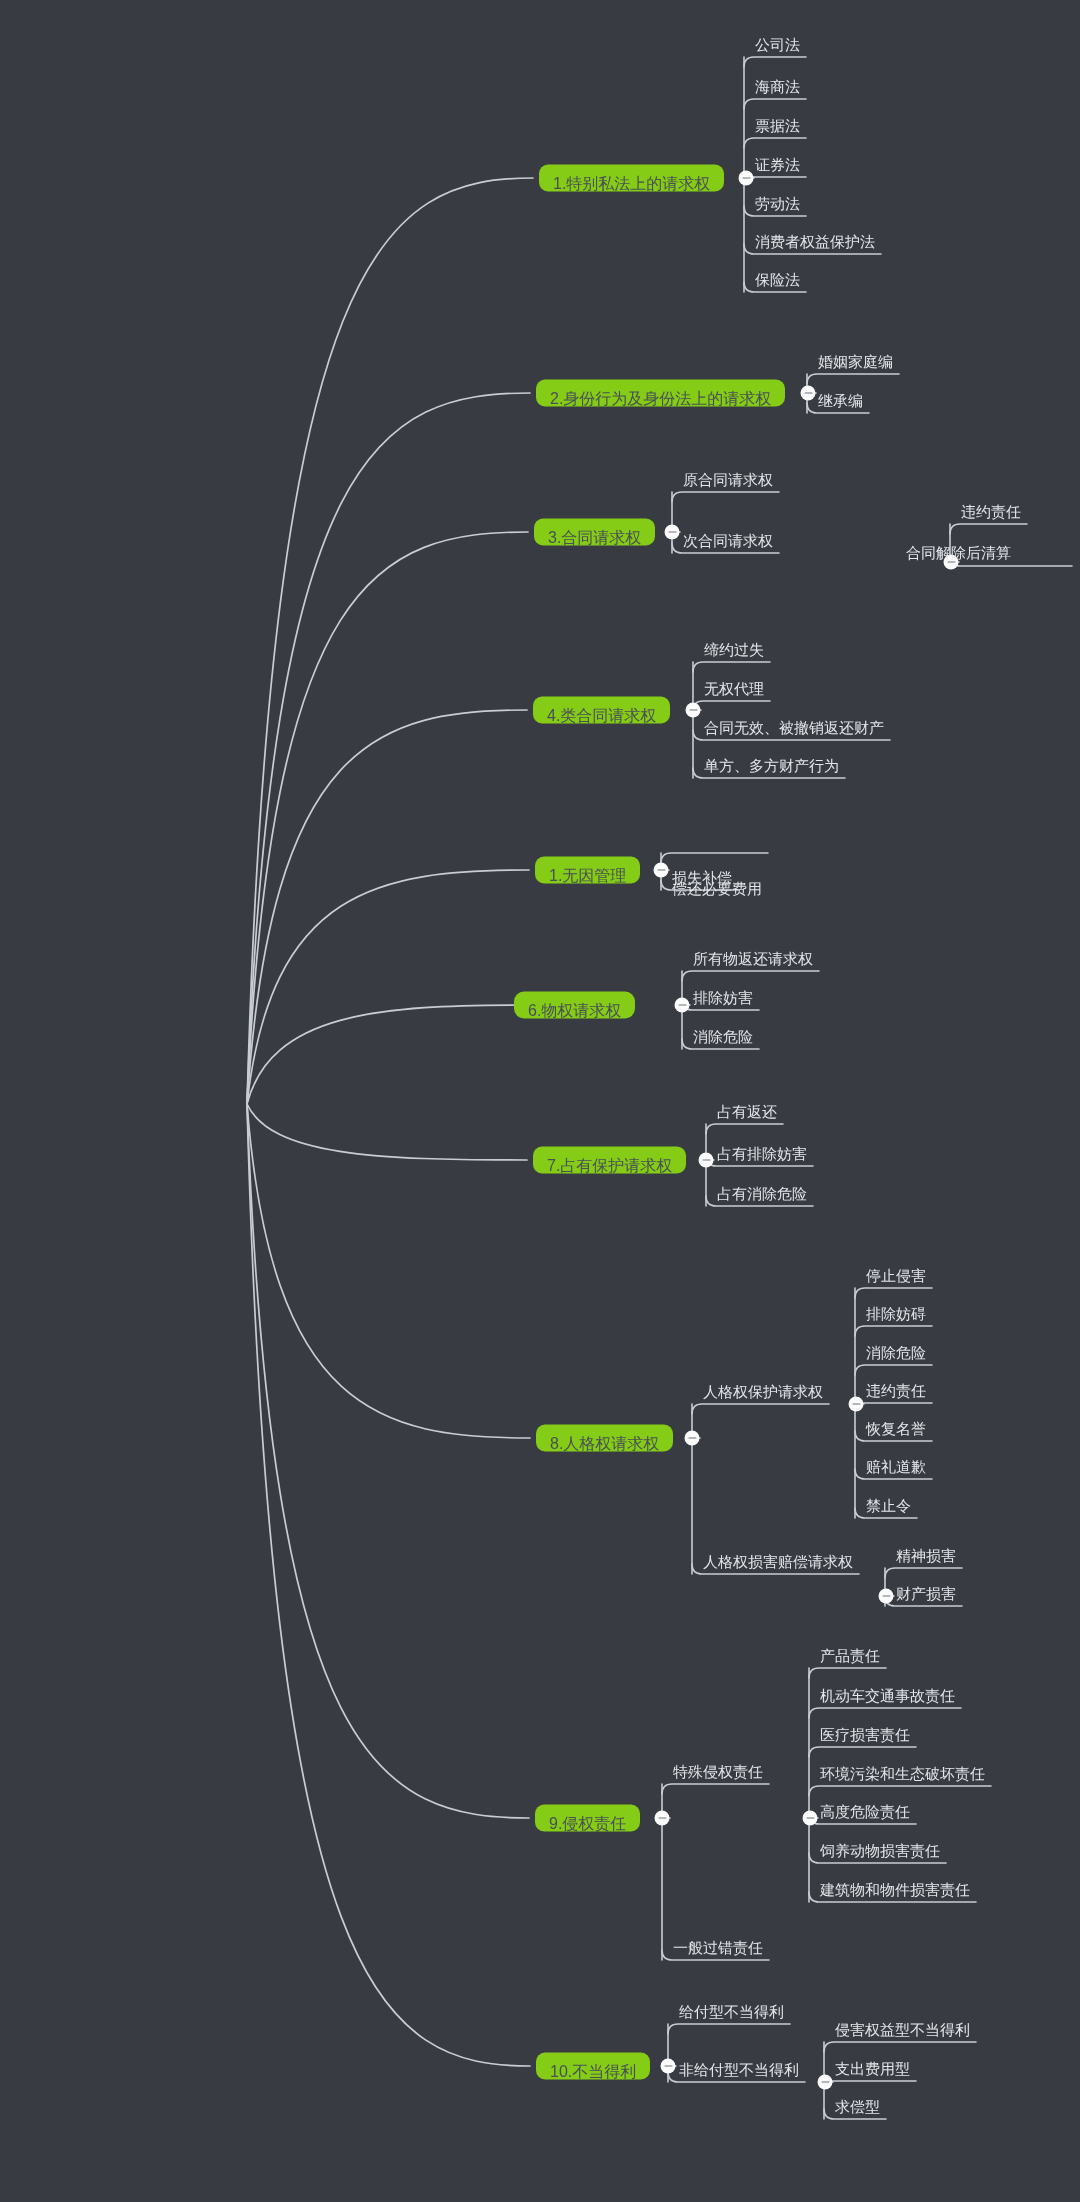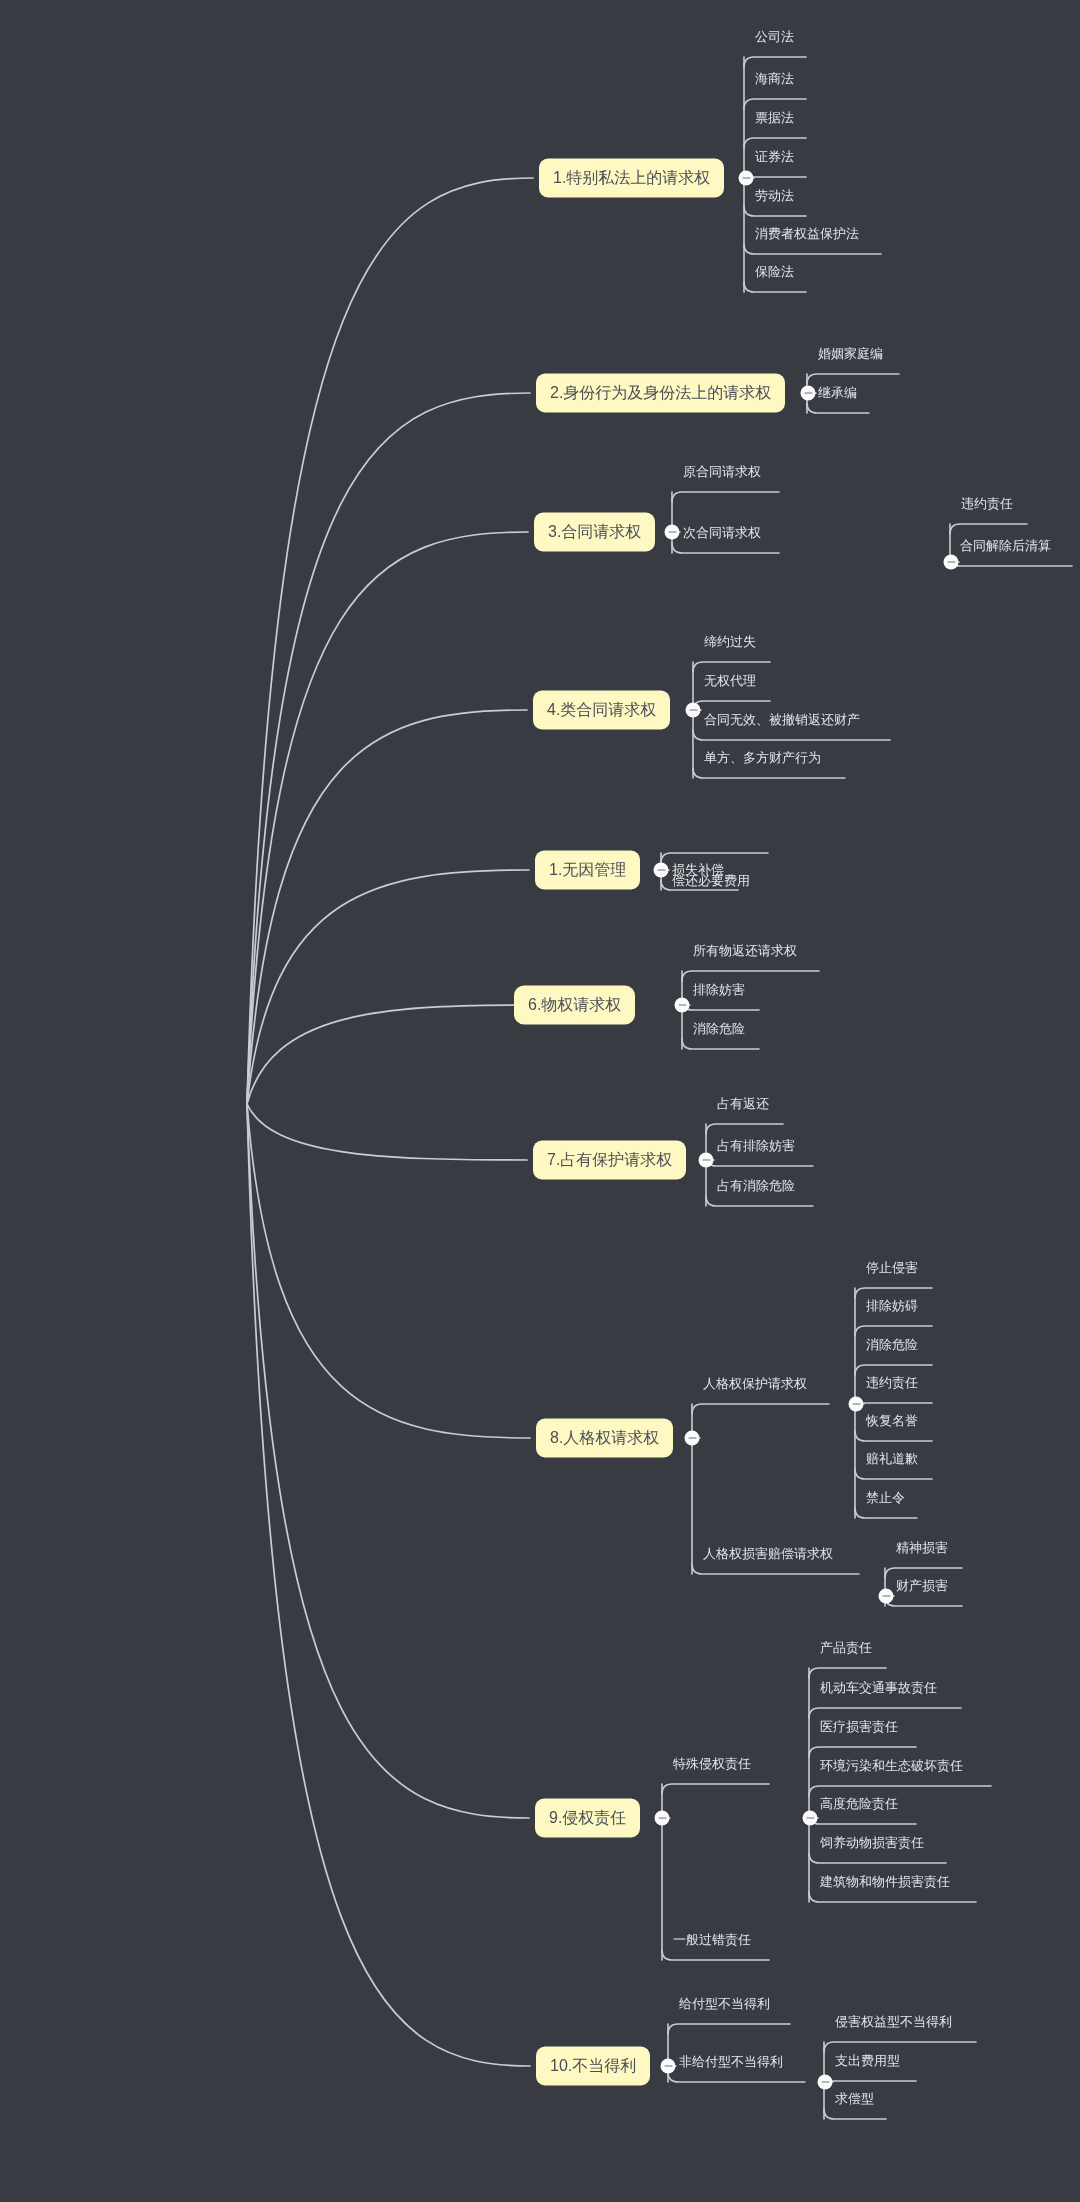--- a/index.html
+++ b/index.html
@@ -20,39 +20,39 @@
     font-size: 25px;
     line-height: 1;
     padding: 16px 22px 18px 22px;
     white-space: nowrap;
     letter-spacing: 0.5px;
   }
 
   
   .pill {
     position: absolute;
-    background: #fef9c3;
+    background: #84cc16;
     color: #4a4f57;
     border-radius: 9px;
     font-size: 16px;
     line-height: 1;
-    padding: 11px 14px 12px 14px;
+    padding: 11px 14px 0 14px;
     white-space: nowrap;
     transform: translateY(-50%);
   }
 
   
   .leaf {
     position: absolute;
     color: #e3e6ea;
-    font-size: 13px;
+    font-size: 15px;
     line-height: 1;
     white-space: nowrap;
     transform: translateY(-100%);
-    padding-bottom: 14px;
+    padding-bottom: 5px;
   }
   .leaf.mid { color: #e3e6ea; }
 
   
   .toggle {
     position: absolute;
     width: 15px; height: 15px;
     border-radius: 50%;
     background: #fbfbfb;
     transform: translate(-50%, -50%);
@@ -177,21 +177,21 @@
       <div class="pill" style="left: 536px; top: 393px;"><span>2.身份行为及身份法上的请求权</span></div>
       <div class="toggle" style="left: 808px; top: 393px;"></div>
       <div class="leaf mid" style="left: 818px; top: 374px;"><span>婚姻家庭编</span></div>
       <div class="leaf mid" style="left: 818px; top: 413px;"><span>继承编</span></div>
       <div class="pill" style="left: 534px; top: 532px;"><span>3.合同请求权</span></div>
       <div class="toggle" style="left: 672px; top: 532px;"></div>
       <div class="leaf mid" style="left: 683px; top: 492px;"><span>原合同请求权</span></div>
       <div class="leaf mid" style="left: 683px; top: 553px;"><span>次合同请求权</span></div>
       <div class="toggle" style="left: 951px; top: 562px;"></div>
       <div class="leaf" style="left: 961px; top: 524px;"><span>违约责任</span></div>
-      <div class="leaf" style="left: 960px; top: 566px;"><span>合同解除后清算</span></div>
+      <div class="leaf" style="left: 906px; top: 566px; font-family: Liberation Serif, serif;"><span>合同解除后清算</span></div>
       <div class="pill" style="left: 533px; top: 710px;"><span>4.类合同请求权</span></div>
       <div class="toggle" style="left: 693px; top: 710px;"></div>
       <div class="leaf mid" style="left: 704px; top: 662px;"><span>缔约过失</span></div>
       <div class="leaf mid" style="left: 704px; top: 701px;"><span>无权代理</span></div>
       <div class="leaf mid" style="left: 704px; top: 740px;"><span>合同无效、被撤销返还财产</span></div>
       <div class="leaf mid" style="left: 704px; top: 778px;"><span>单方、多方财产行为</span></div>
       <div class="pill" style="left: 535px; top: 870px;"><span>1.无因管理</span></div>
       <div class="toggle" style="left: 661px; top: 870px;"></div>
       <div class="leaf mid" style="left: 672px; top: 853px; margin-top: 48px;"><span>偿还必要费用</span></div>
       <div class="leaf mid" style="left: 672px; top: 890px;"><span>损失补偿</span></div>

